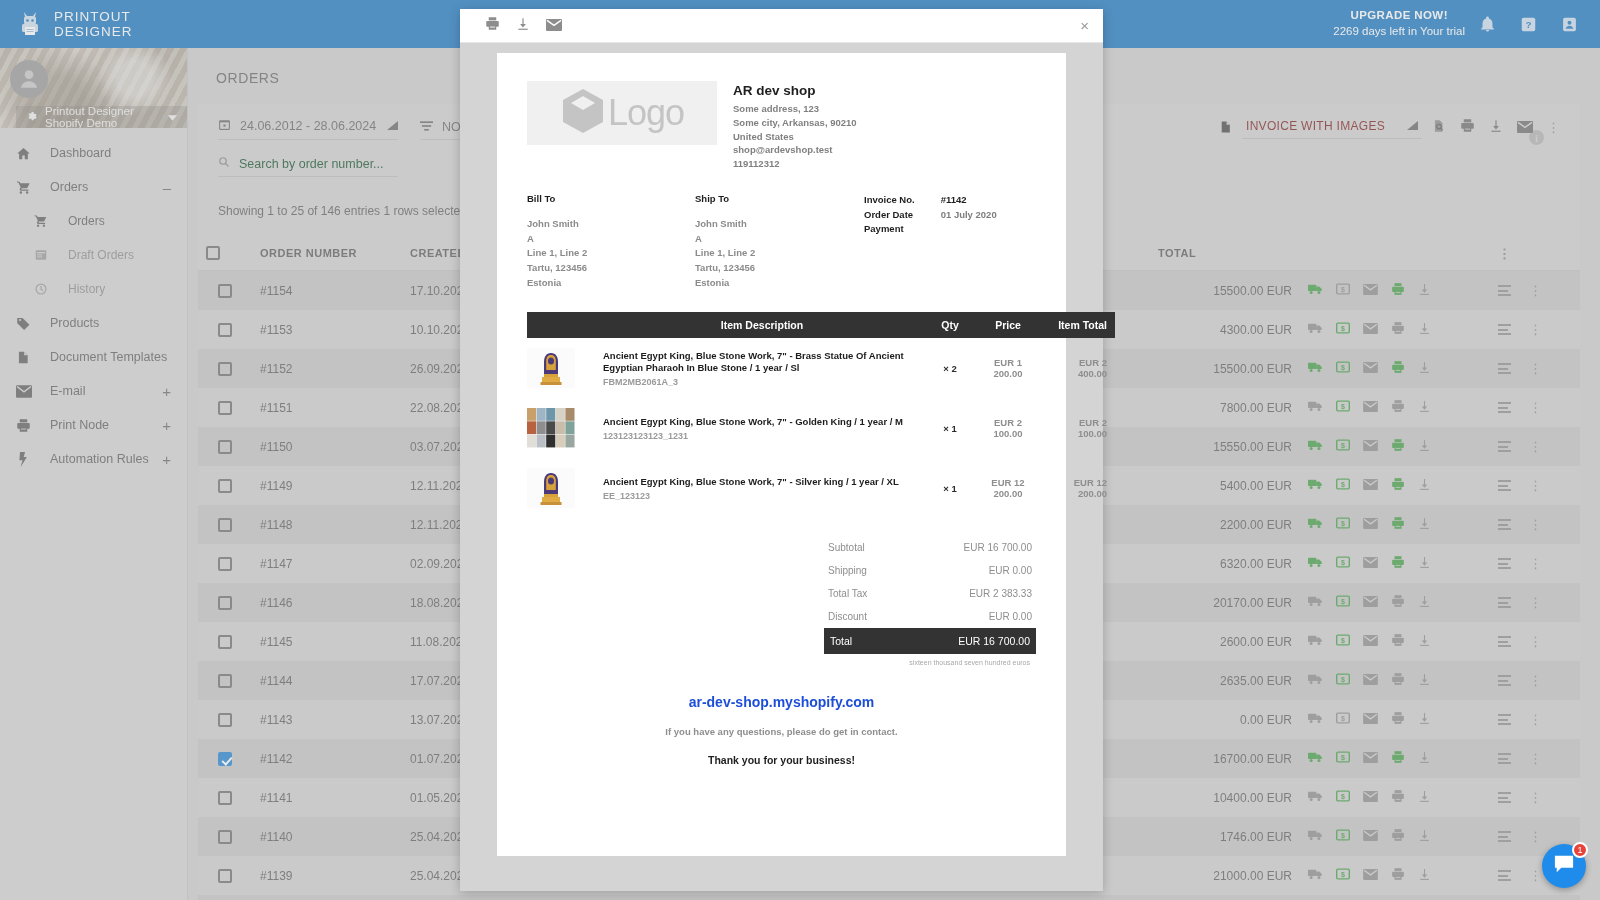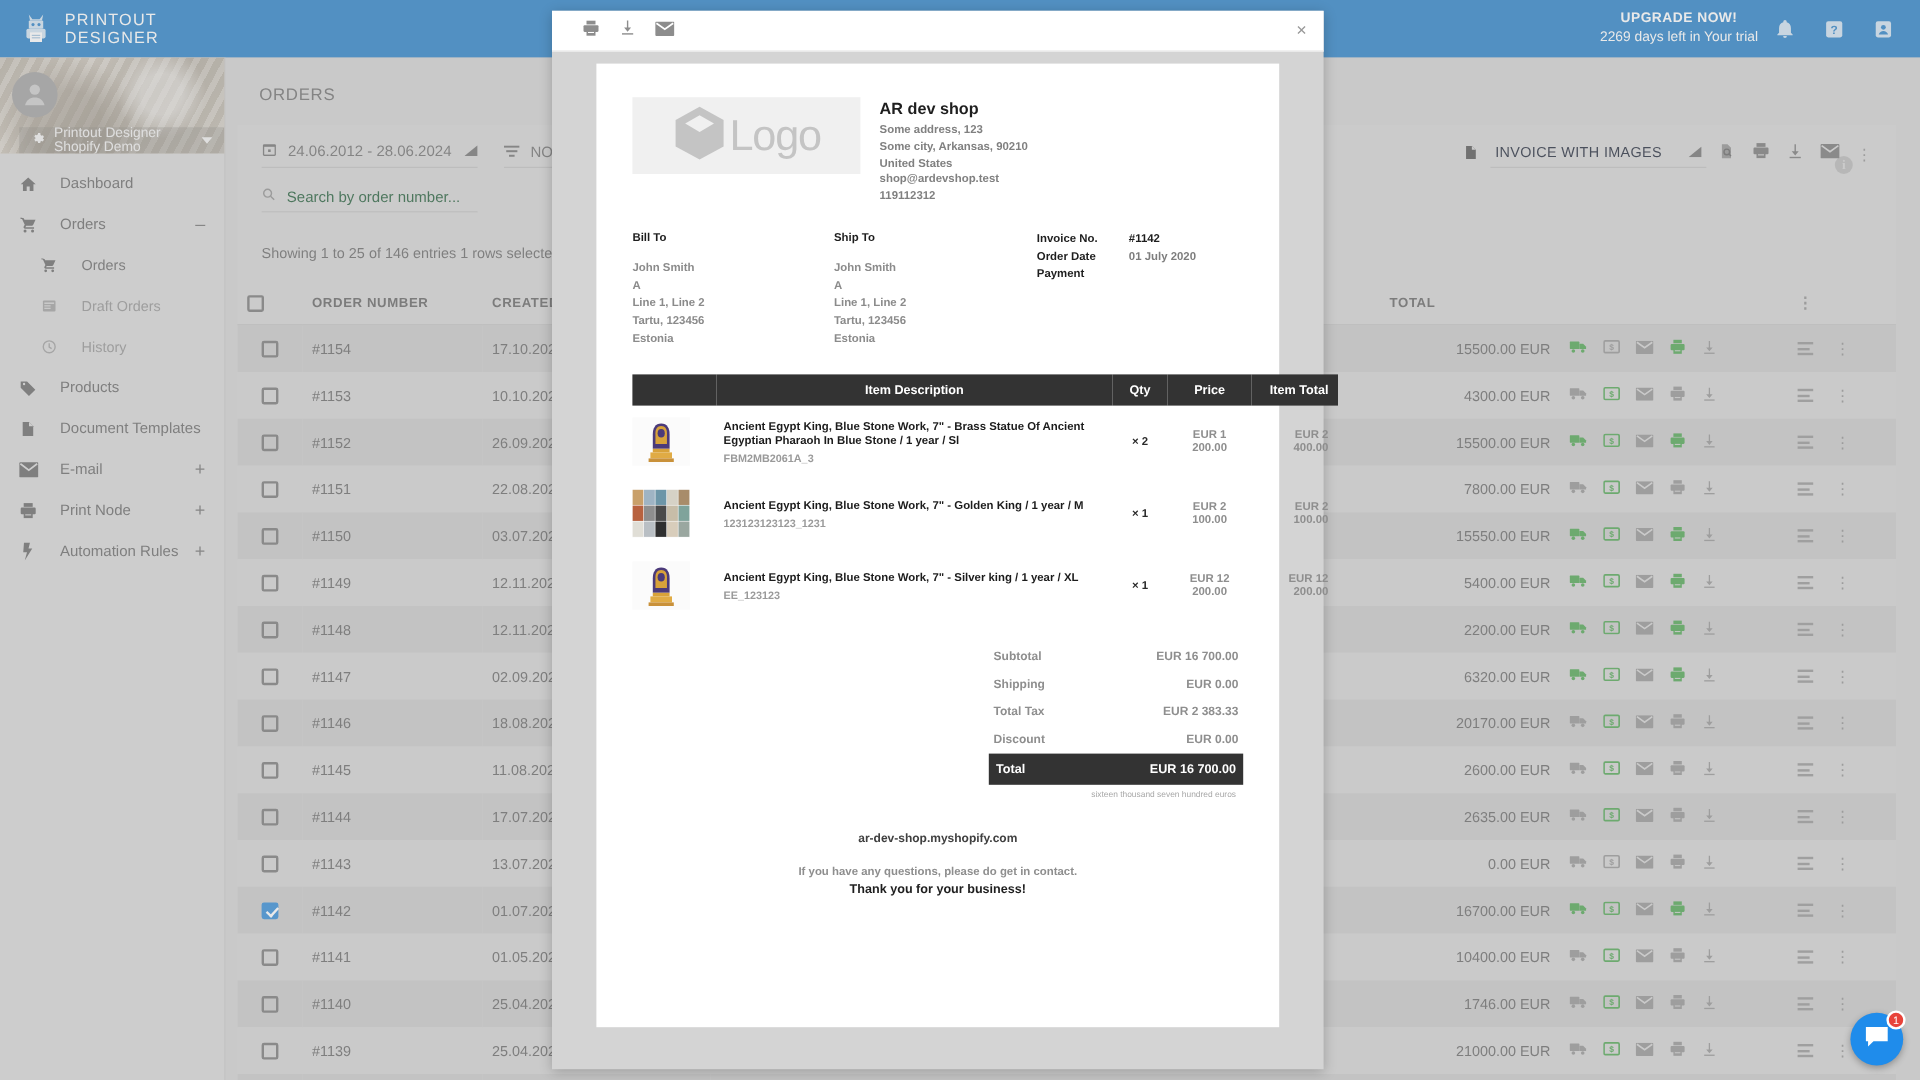--- a/index.html
+++ b/index.html
@@ -97,21 +97,21 @@
   }
   .field.date { width: 180px; }
   .field.sel  { width: 230px; }
   .field.search { width: 180px; margin-top: 16px; color:#14532d; }
   .field .tri { margin-left: auto; }
   .doc-field {
     position: absolute; right: 20px; top: 14px;
     display:flex; align-items:center; gap: 10px;
   }
   .doc-select {
-    display:flex; align-items:center; gap: 10px; color:#0f172a; font-size:12px; letter-spacing:.3px;
+    display:flex; align-items:center; gap: 10px; color:#7f1d1d; font-size:12px; letter-spacing:.3px;
     border-bottom: 1px solid #bdbdbd; padding: 0 4px 5px 4px; width: 180px;
   }
   .doc-actions { display:flex; align-items:center; gap: 14px; padding-bottom: 3px; }
   .showing {
     padding: 4px 20px 0 20px; color: #5f5f5f; font-size: 12px;
   }
   .showing a { color: #2e77c7; text-decoration: none; }
 
   
   table.orders { width: 100%; border-collapse: collapse; margin-top: 18px; table-layout: fixed; }
@@ -197,31 +197,31 @@
   table.items tbody td { padding: 10px 6px; vertical-align: middle; }
   .thumb-cell { width: 70px; padding-left: 0 !important; }
   .thumb { width: 48px; height: 40px; background: #fafafa; display:block; }
   .item-title { font-size: 9.5px; font-weight: bold; color: #1c1c1c; line-height: 1.35; }
   .item-sku  { font-size: 9px; color: #9a9a9a; margin-top: 2px; font-weight:bold; }
   .qty-cell { font-size: 9.5px; color: #2a2a2a; text-align: center; font-weight:bold; }
   .price-cell { font-size: 9.5px; color: #8e8e8e; text-align: center; font-weight:bold; }
   .total-cell { font-size: 9.5px; color: #8e8e8e; text-align: right; padding-right: 8px !important; font-weight:bold; }
 
   .totals { margin-top: 18px; margin-left: auto; width: 212px; }
-  .totals-row { display:flex; justify-content: space-between; padding: 6px 4px; font-size: 10px; font-weight:bold;align-items:center; }
+  .totals-row { display:flex; justify-content: space-between; padding: 6px 4px; font-size: 10px; font-weight:normal;align-items:center; }
   .totals-row .lab { color: #8e8e8e; }
   .totals-row .val { color: #8e8e8e; }
   .totals-row.grand { background: #333333; padding: 7px 6px; }
   .totals-row.grand .lab, .totals-row.grand .val { color: #fff; font-size: 10.5px; }
   .amount-words { text-align: right; font-size: 7px; color: #a8a8a8; padding: 5px 6px 0 0; }
 
   .footer { text-align: center; margin-top: 28px; }
-  .footer-site { font-size: 10px; color: #404040; font-weight: bold; }
+  .footer-site { font-size: 14px; color: #1d4ed8; font-weight: bold; }
   .footer-note { font-size: 9.5px; color: #8e8e8e; margin-top: 16px; font-weight:bold; }
-  .footer-thanks { font-size: 10.5px; color: #1e1e1e; font-weight: bold; margin-top: 3px; text-align: center; }
+  .footer-thanks { font-size: 10.5px; color: #1e1e1e; font-weight: bold; margin-top: 17px; text-align: center; }
 
   
   .chat-bubble {
     position: absolute; right: 14px; bottom: 12px; width: 44px; height: 44px;
     border-radius: 50%; background: #1f8ceb; display:flex; align-items:center; justify-content:center;
     box-shadow: 0 2px 6px rgba(0,0,0,.3);
   }
   .chat-badge {
     position: absolute; top: -2px; right: -2px; width: 16px; height: 16px; border-radius:50%;
     background: #e8433a; color:#fff; font-size: 9px; display:flex; align-items:center; justify-content:center;

